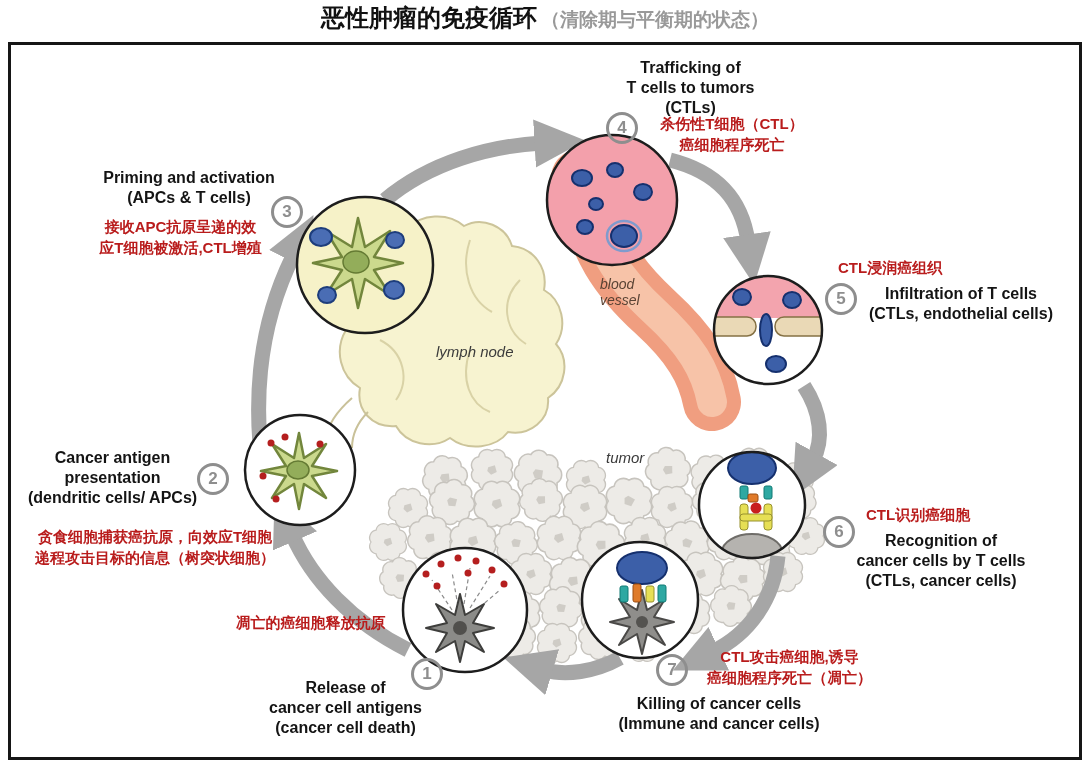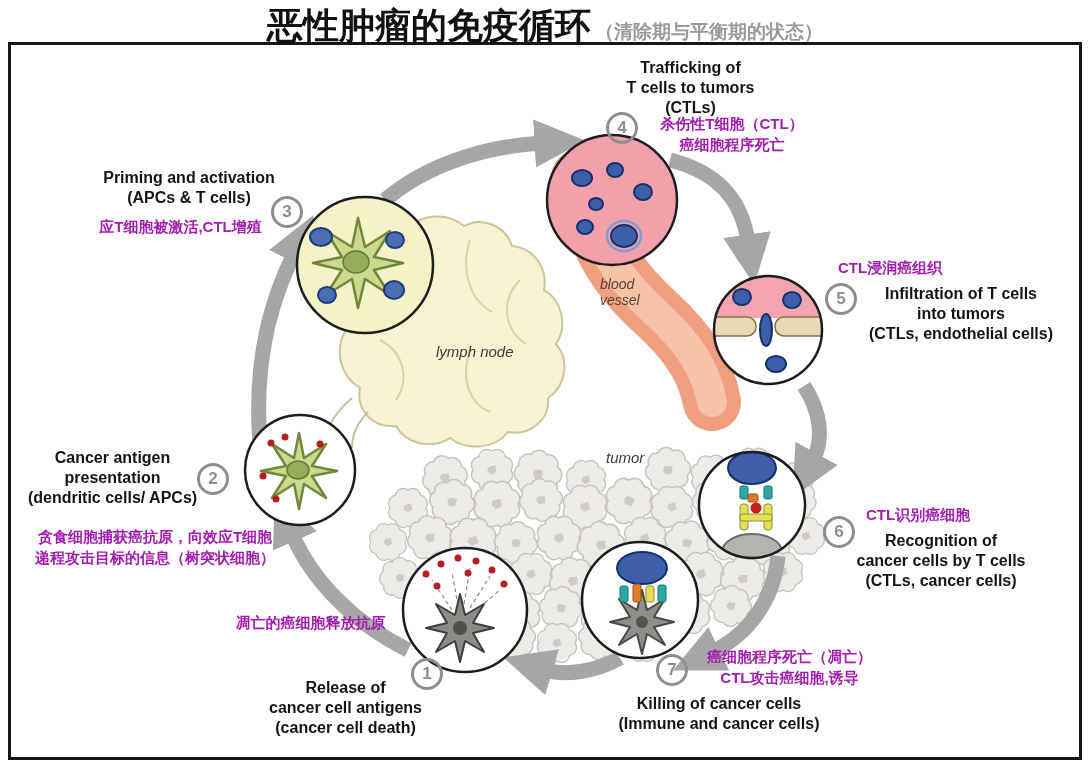--- a/index.html
+++ b/index.html
@@ -2,26 +2,26 @@
 <html><head>
 <meta charset="utf-8">
 <style>
   html,body{margin:0;padding:0;background:#fff;}
   .page{position:relative;width:1090px;height:769px;background:#fff;overflow:hidden;
         font-family:"Liberation Sans","DejaVu Sans",sans-serif;}
   .layer-svg{position:absolute;left:0;top:0;z-index:1;}
   .frame{position:absolute;left:8px;top:42px;width:1068px;height:712px;border:3px solid #161616;
          z-index:2;pointer-events:none;}
   .title-row{position:absolute;left:0;top:2px;width:100%;text-align:center;z-index:3;white-space:nowrap;}
-  .title-main{font-size:36px;font-weight:bold;color:#111;}
+  .title-main{font-size:24px;font-weight:bold;color:#111;}
   .title-sub{font-size:19px;font-weight:bold;color:#999;margin-left:4px;}
   .en-block{position:absolute;z-index:3;text-align:center;font-size:16px;font-weight:600;
             color:#141414;line-height:20px;}
   .zh-block{position:absolute;z-index:3;text-align:center;font-size:15px;font-weight:bold;
-            color:#a21caf;line-height:21px;}
+            color:#b91c1c;line-height:21px;}
   .zh-left{text-align:left;}
   .stepnum{position:absolute;z-index:3;width:26px;height:26px;border:3px solid #8e8e8e;border-radius:50%;
            color:#8e8e8e;font-weight:bold;font-size:17px;line-height:26px;text-align:center;}
   .scene-label{position:absolute;z-index:3;font-style:italic;font-size:15px;color:#3b3b3b;line-height:16px;}
   .vessel-label{color:#5a4334;font-size:14px;}
 </style>
 </head>
 <body>
 
 <div class="page">
@@ -261,30 +261,30 @@
     <div>杀伤性T细胞（CTL）</div>
     <div>癌细胞程序死亡</div>
   </div>
 
   <div class="en-block" style="left:83px;top:168px;width:212px;">
     <div>Priming and activation</div>
     <div>(APCs &amp; T cells)</div>
   </div>
   <div class="stepnum" style="left:271px;top:196px;">3</div>
   <div class="zh-block" style="left:78px;top:216px;width:205px;">
+    <div>接收APC抗原呈递的效</div>
     <div>应T细胞被激活,CTL增殖</div>
   </div>
 
   <div class="zh-block zh-left" style="left:838px;top:257px;">
     <div>CTL浸润癌组织</div>
   </div>
   <div class="stepnum" style="left:825px;top:283px;">5</div>
   <div class="en-block" style="left:856px;top:284px;width:210px;">
     <div>Infiltration of T cells</div>
-    <div>into tumors</div>
     <div>(CTLs, endothelial cells)</div>
   </div>
 
   <div class="zh-block zh-left" style="left:866px;top:504px;">
     <div>CTL识别癌细胞</div>
   </div>
   <div class="stepnum" style="left:823px;top:516px;">6</div>
   <div class="en-block" style="left:836px;top:531px;width:210px;">
     <div>Recognition of</div>
     <div>cancer cells by T cells</div>
@@ -307,22 +307,22 @@
   </div>
   <div class="stepnum" style="left:411px;top:658px;">1</div>
   <div class="en-block" style="left:253px;top:678px;width:185px;">
     <div>Release of</div>
     <div>cancer cell antigens</div>
     <div>(cancer cell death)</div>
   </div>
 
   <div class="stepnum" style="left:656px;top:654px;">7</div>
   <div class="zh-block" style="left:697px;top:646px;width:185px;">
+    <div>CTL攻击癌细胞,诱导</div>
     <div>癌细胞程序死亡（凋亡）</div>
-    <div>CTL攻击癌细胞,诱导</div>
   </div>
   <div class="en-block" style="left:608px;top:694px;width:222px;">
     <div>Killing of cancer cells</div>
     <div>(Immune and cancer cells)</div>
   </div>
 
   <div class="scene-label" style="left:436px;top:344px;text-align:right;">lymph node</div>
   <div class="scene-label vessel-label" style="left:600px;top:276px;width:70px;">
     <div>blood</div>
     <div>vessel</div>

